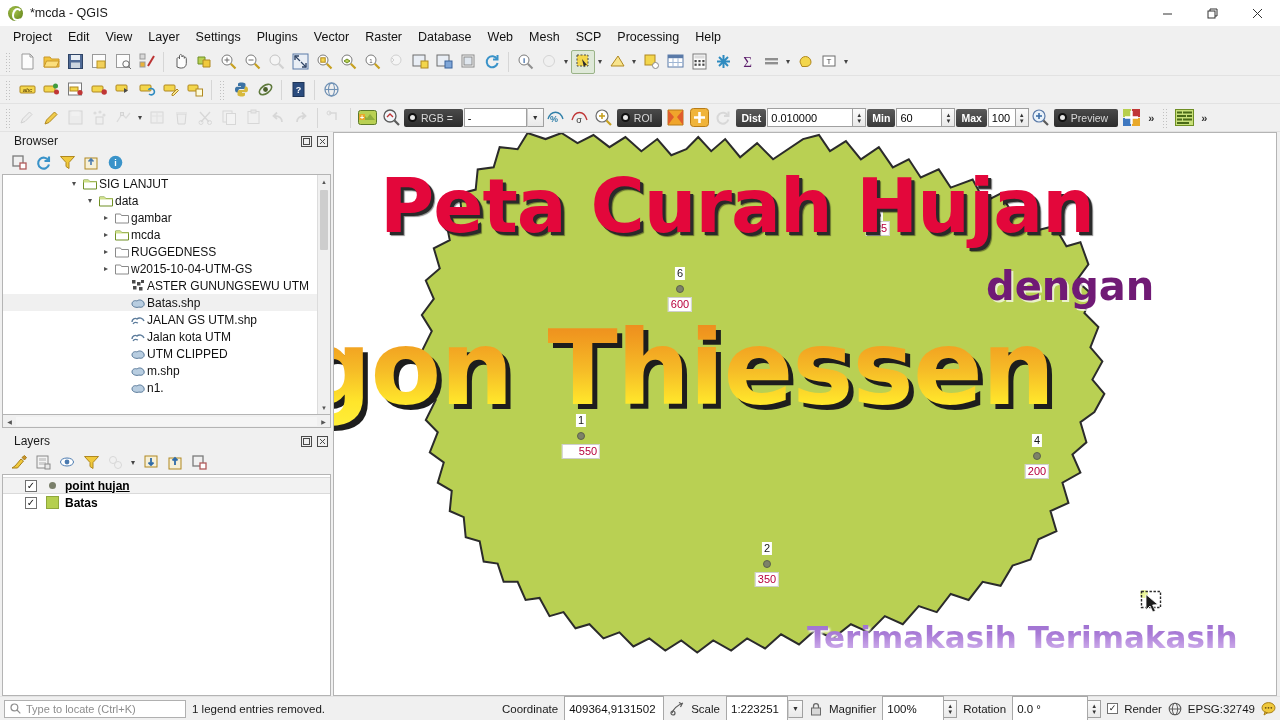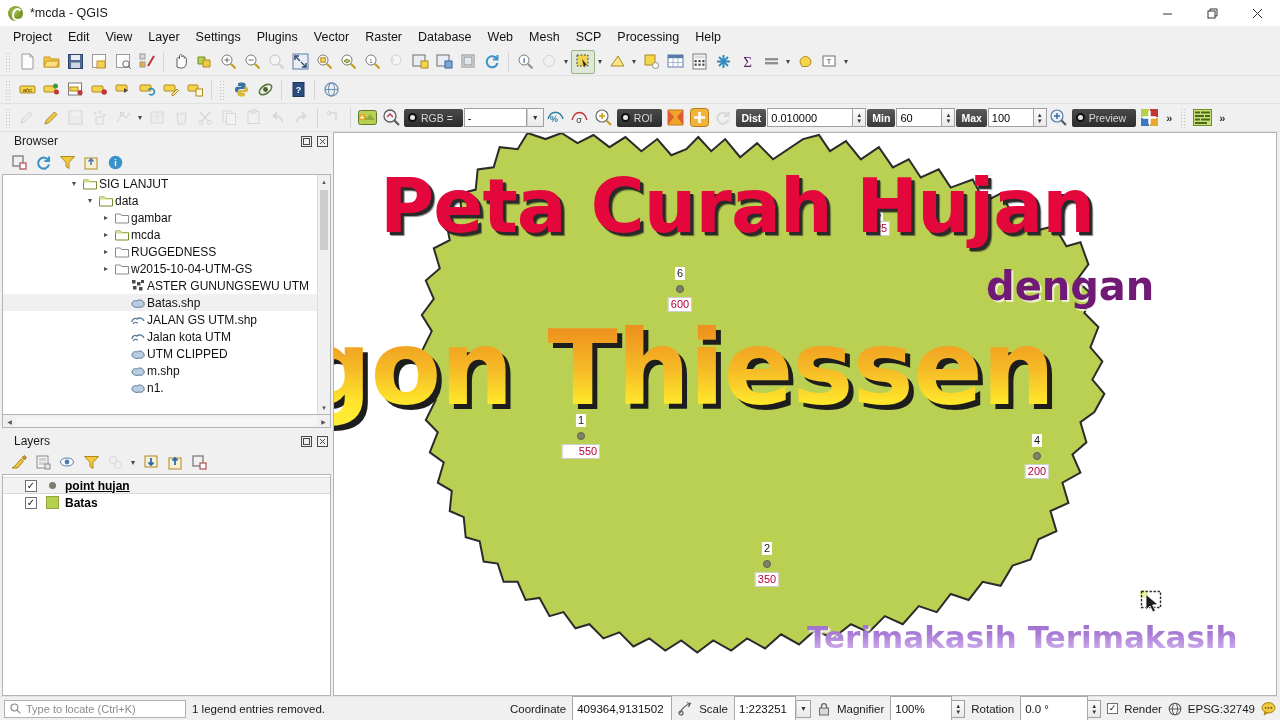--- a/index.html
+++ b/index.html
@@ -881,21 +881,21 @@
     <div class="tb-label">Min</div>
     <div style="display:flex;align-items:center">
       <div class="tb-input" style="width:46px">60</div>
       <div class="spin">
           <span>▲</span>
           <span>▼</span>
         </div>
     </div>
     <div class="tb-label">Max</div>
     <div style="display:flex;align-items:center">
-      <div class="tb-input" style="width:46px">100</div>
+      <div class="tb-input" style="width:28px">100</div>
       <div class="spin">
           <span>▲</span>
           <span>▼</span>
         </div>
     </div>
     <div class="tb-btn">
       <svg width="19" height="19" viewBox="0 0 19 19">
           <circle cx="8" cy="8" r="6" fill="#e9f2fa" stroke="#5a7aa8" stroke-width="1.2"></circle>
           <line x1="5" y1="8" x2="11" y2="8" stroke="#3e6ea8" stroke-width="1.6"></line>
           <line x1="8" y1="5" x2="8" y2="11" stroke="#3e6ea8" stroke-width="1.6"></line>
@@ -1303,21 +1303,21 @@
     <div>Magnifier</div>
     <div style="display:flex;align-items:center">
       <div class="sb-field" style="width:62px">100%</div>
       <div class="spin" style="height:18px">
           <span>▲</span>
           <span>▼</span>
         </div>
     </div>
     <div>Rotation</div>
     <div style="display:flex;align-items:center">
-      <div class="sb-field" style="width:68px">0.0 °</div>
+      <div class="sb-field" style="width:76px">0.0 °</div>
       <div class="spin" style="height:18px">
           <span>▲</span>
           <span>▼</span>
         </div>
     </div>
     <div class="sb-chk">✓</div>
     <div>Render</div>
     <div class="sb-ico">
       <svg width="14" height="14" viewBox="0 0 14 14">
           <circle cx="7" cy="7" r="5.8" fill="none" stroke="#5a5a5a" stroke-width="1.1"></circle>

